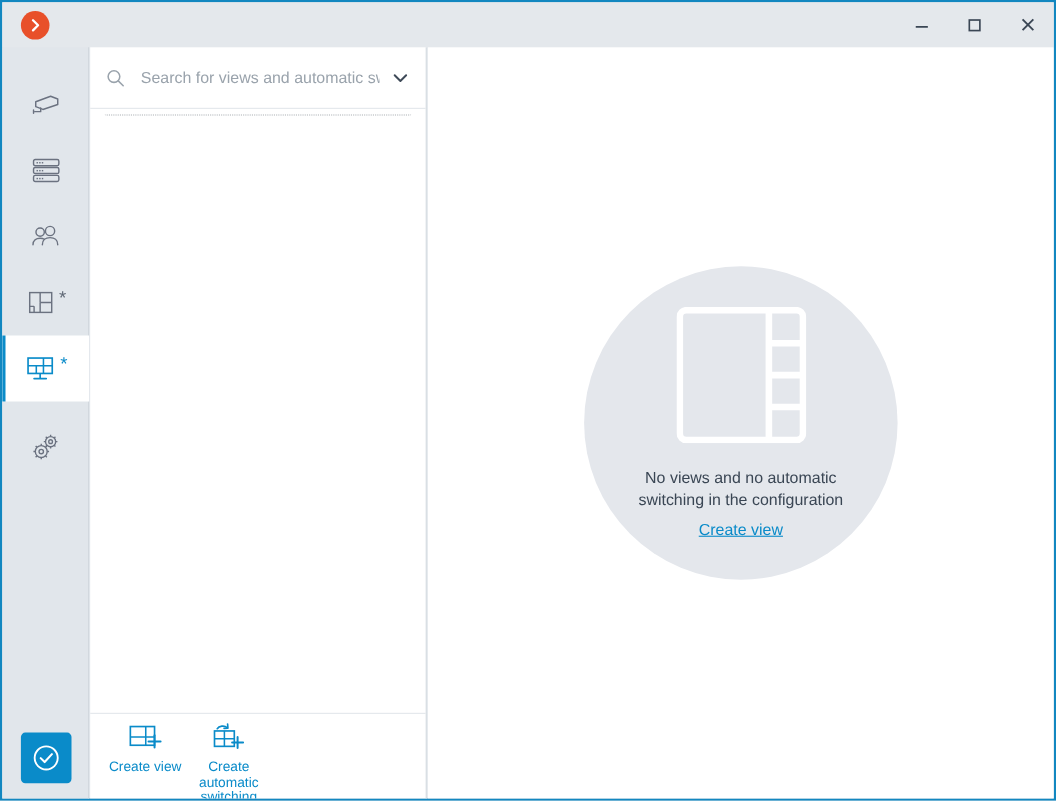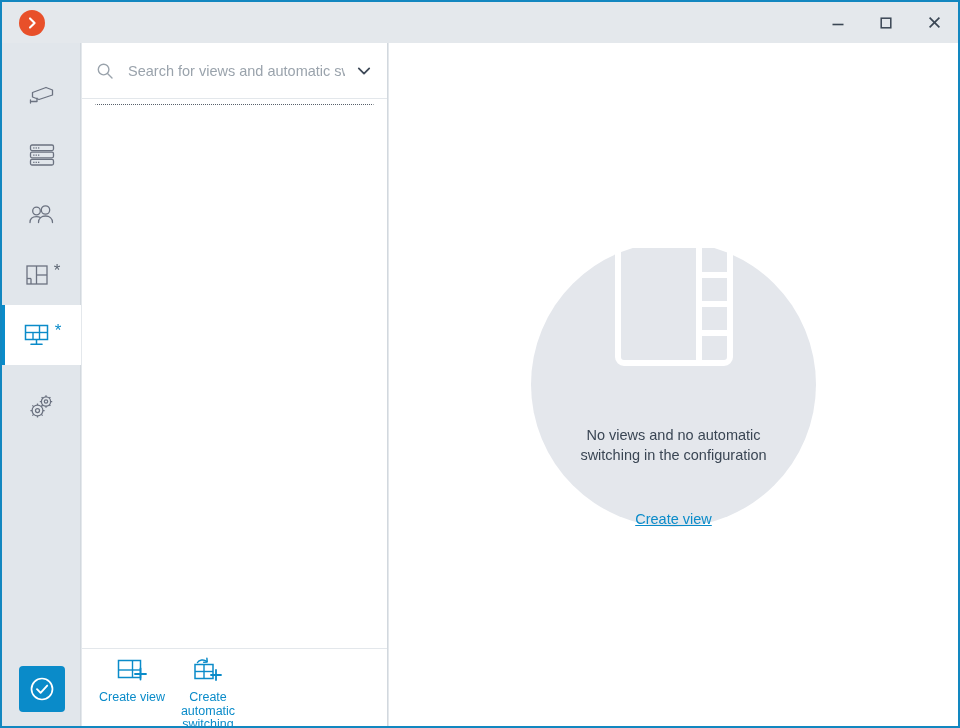--- a/index.html
+++ b/index.html
@@ -228,21 +228,21 @@
   }
 
   #empty-state {
     width: 285px;
     height: 285px;
     border-radius: 50%;
     background: #e4e7ec;
     display: flex;
     flex-direction: column;
     align-items: center;
-    justify-content: space-between;
+    justify-content: center;
   }
   #empty-icon { margin-bottom: 22px; display:flex; }
   #empty-text {
     width: 200px;
     text-align: center;
     font-size: 14.5px;
     line-height: 20px;
     color: #3a4654;
   }
   #empty-link {

